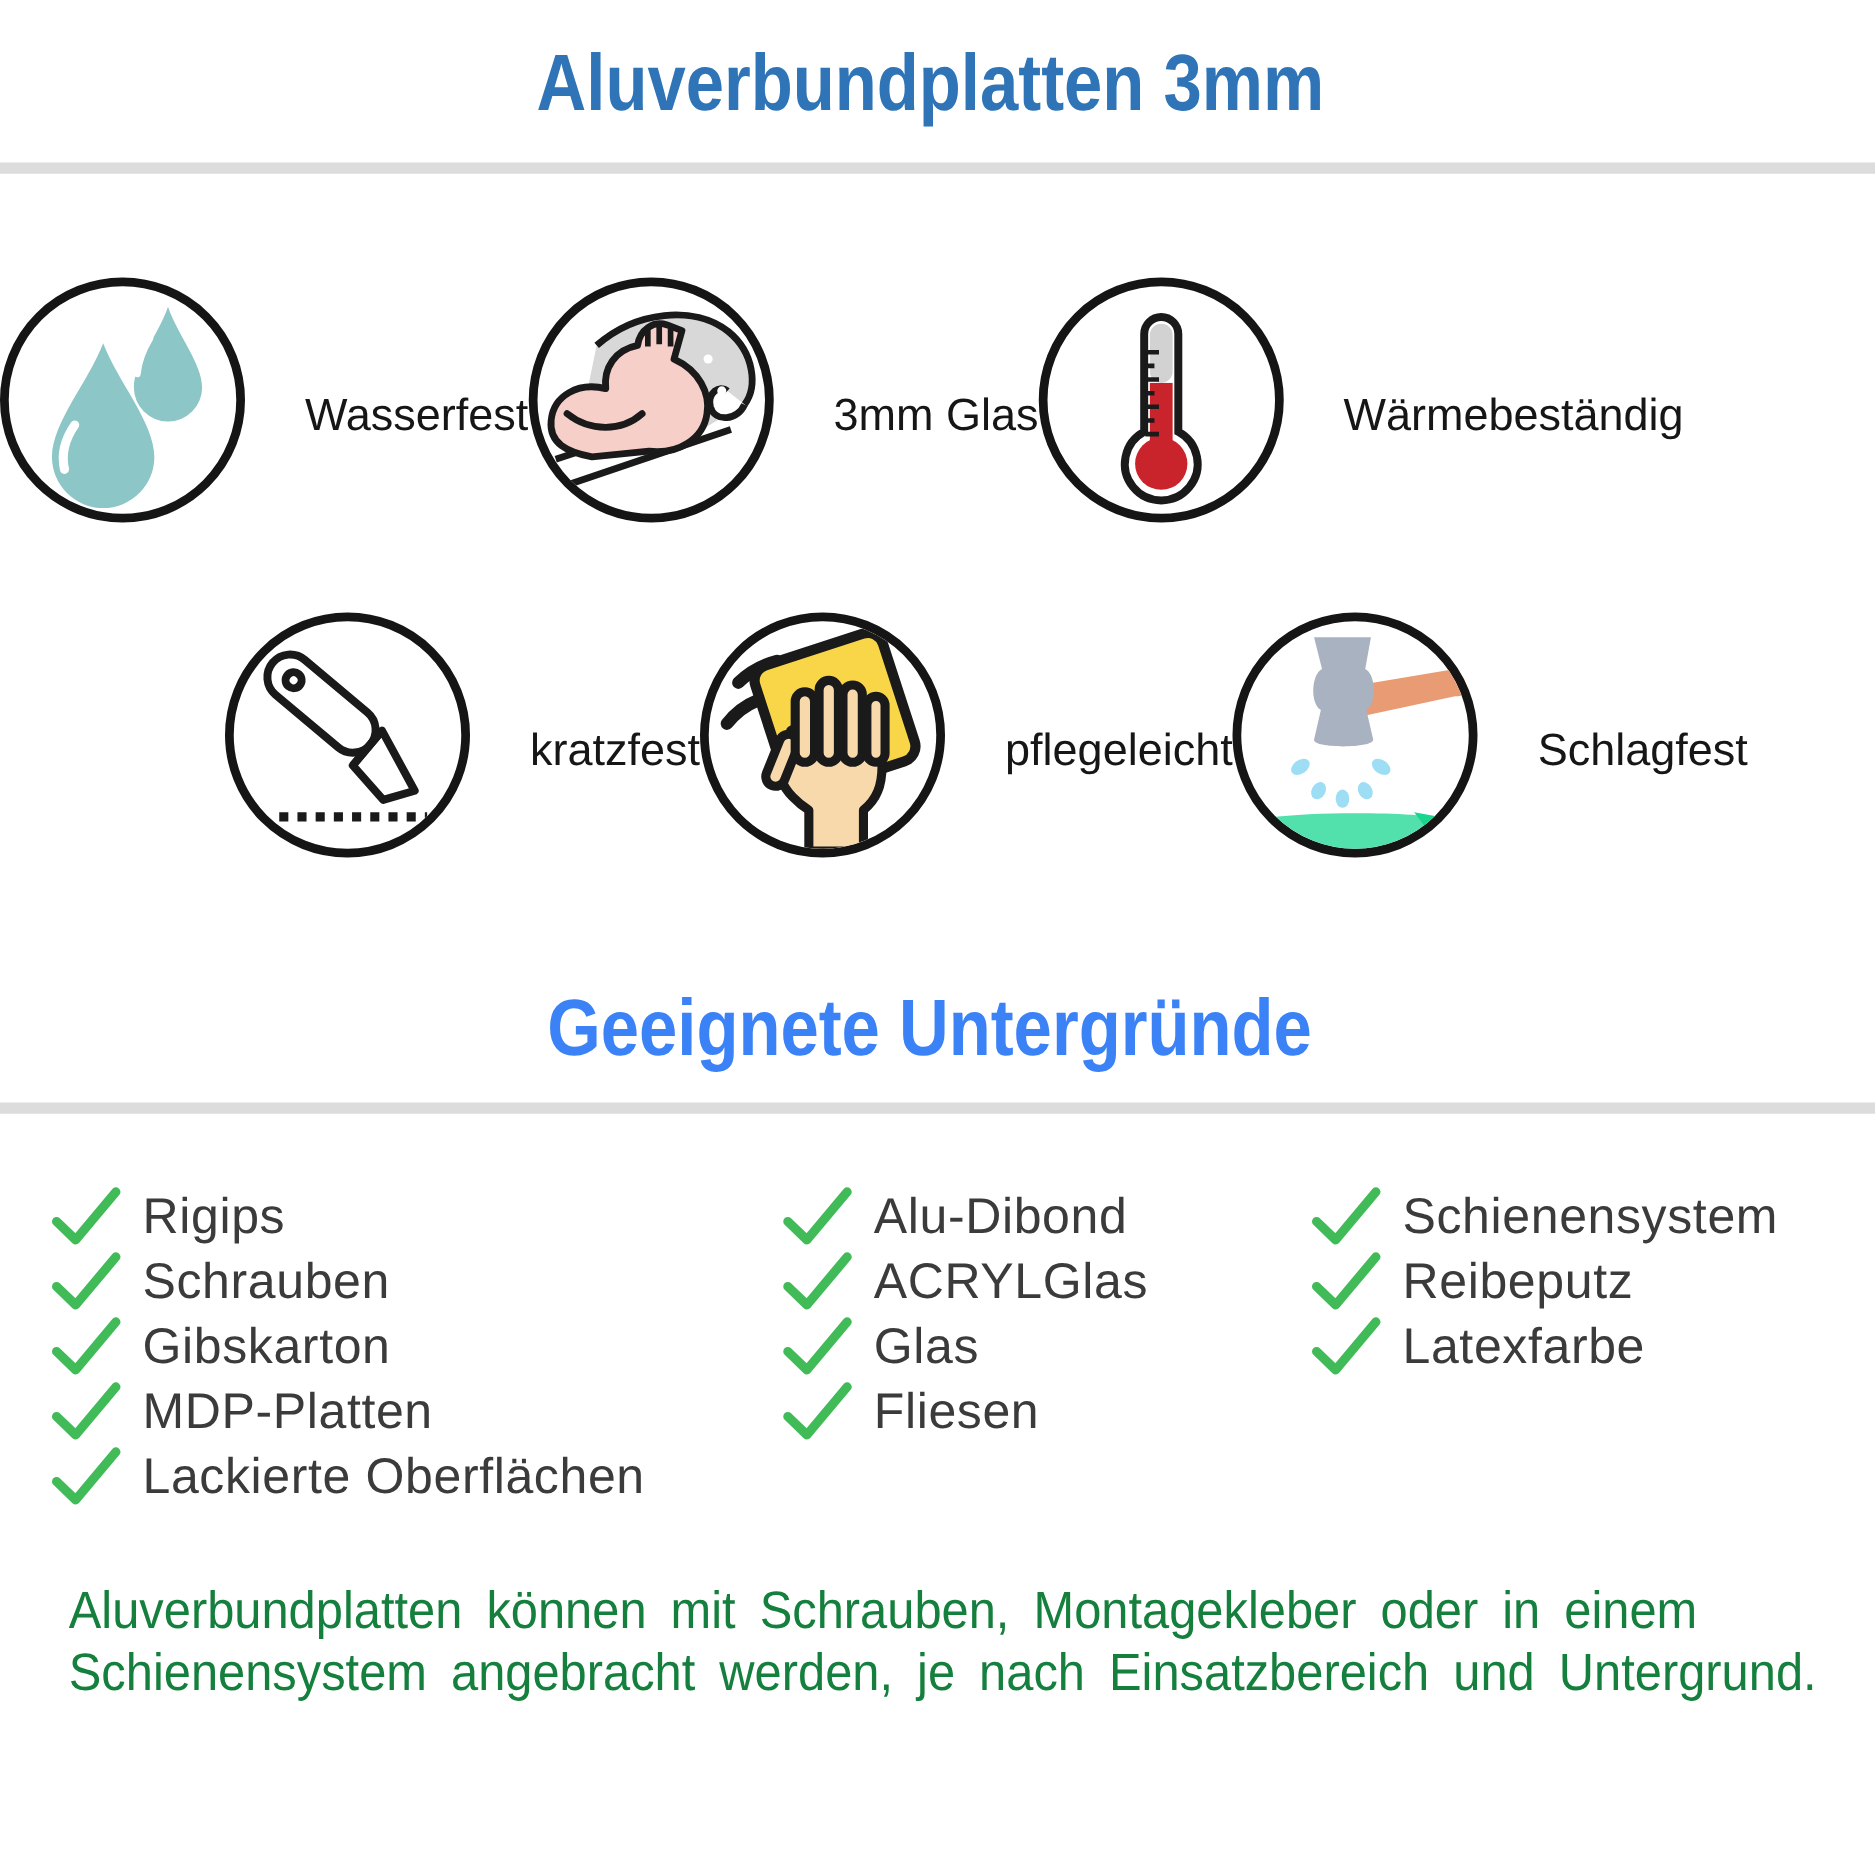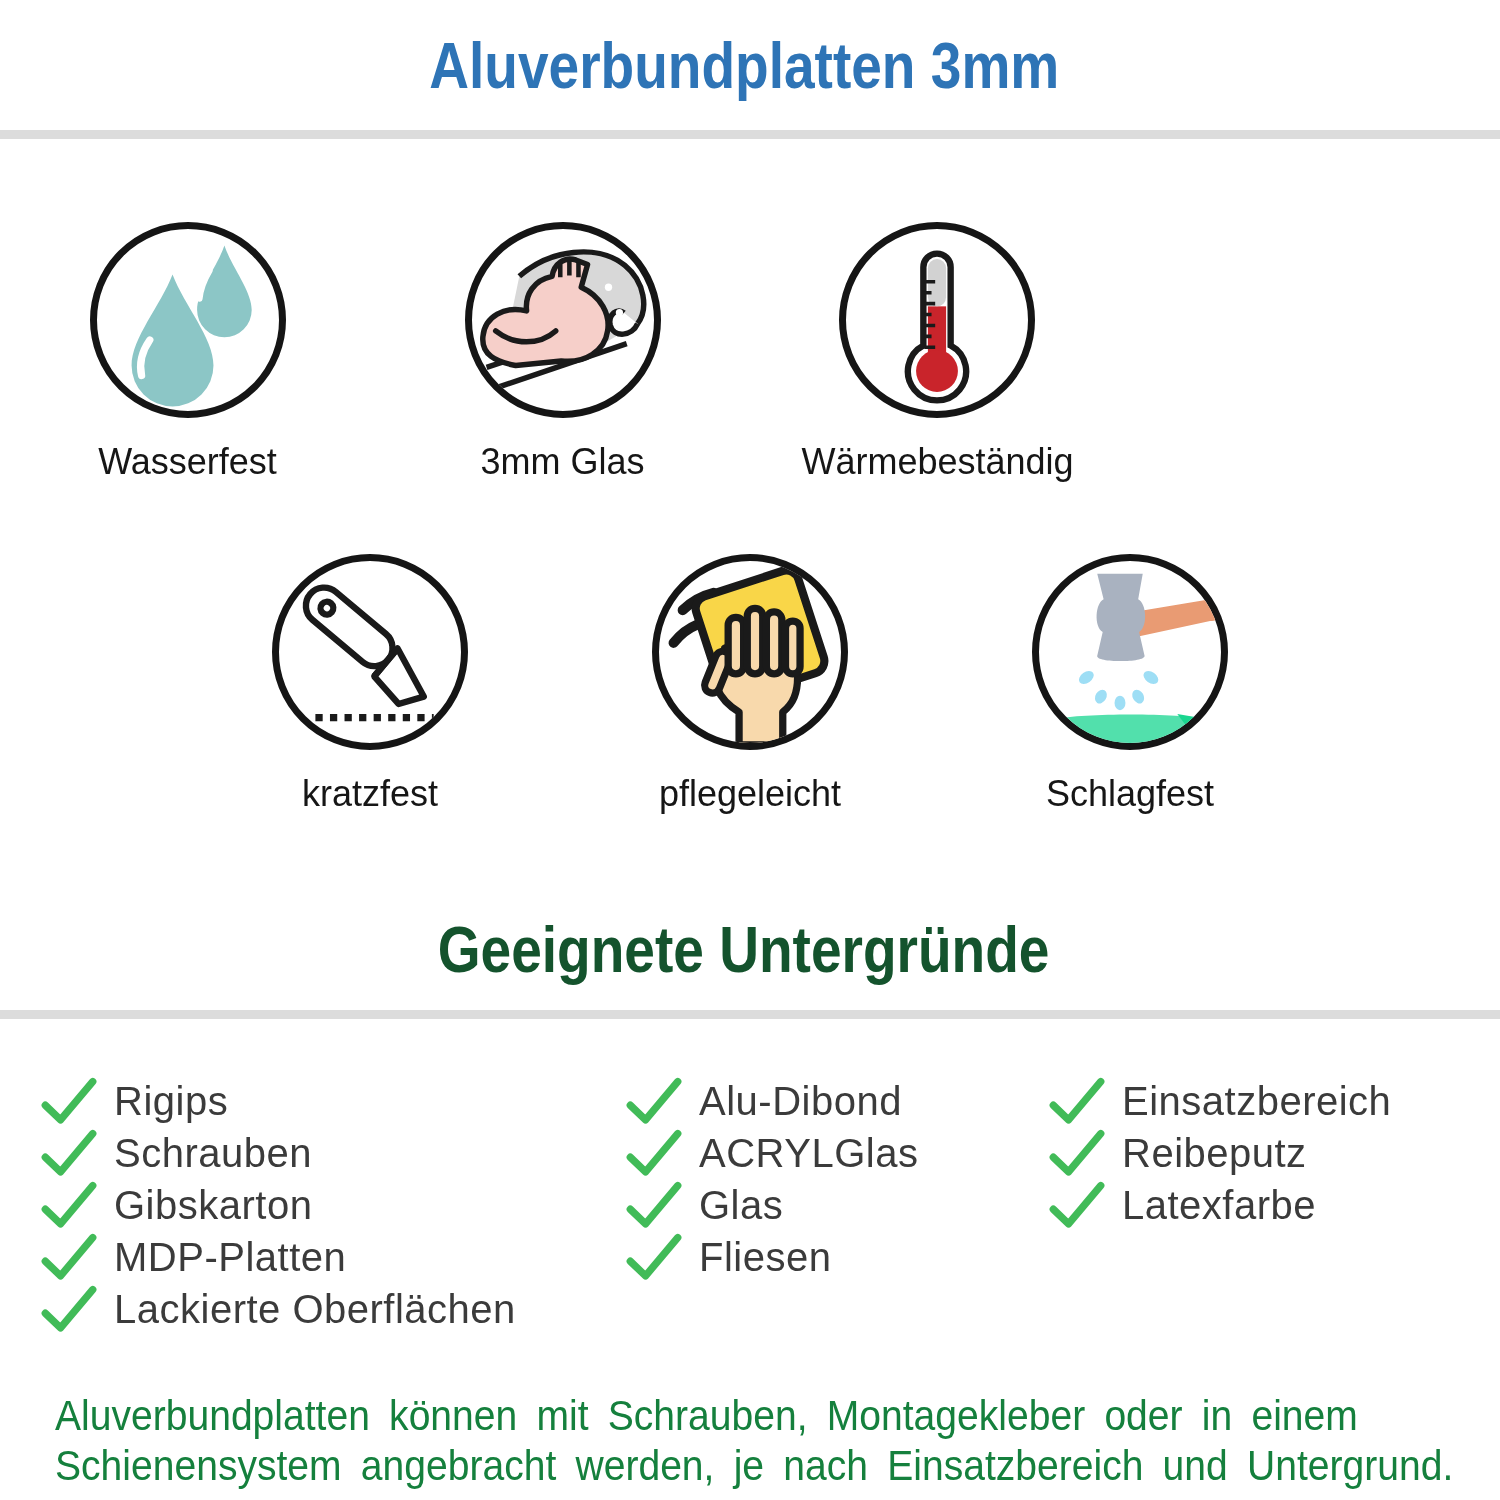--- a/index.html
+++ b/index.html
@@ -6,28 +6,28 @@
   body{
     width:1500px;height:1500px;position:relative;overflow:hidden;
     font-family:"Liberation Sans", sans-serif;
   }
   .sec-title{
     margin:30px 12px 0 0;text-align:center;font-size:64px;line-height:72px;
     font-weight:bold;letter-spacing:0;
   }
   .sec-title .squeeze{display:inline-block;transform:scaleX(0.86);transform-origin:center;}
   .t-dark{color:#2e74b6;}
-  .t-light{color:#14532d;margin-top:100px;}
+  .t-light{color:#3b82f6;margin-top:100px;}
   .bar{width:100%;height:9px;background:#dcdcdc;}
   .bar1{margin-top:28px;}
   .bar2{margin-top:24px;}
   .features-row{display:grid;justify-items:center;}
   .row1{margin-top:83px;grid-template-columns:repeat(4,1fr);width:100%;}
   .row2{margin-top:72px;grid-template-columns:repeat(3,1fr);width:1140px;margin-left:auto;margin-right:auto;}
-  .feature{display:flex;flex-direction:column;align-items:center;}
+  .feature{display:flex;align-items:center;gap:48px;}
   .circle{
     width:196px;height:196px;box-sizing:border-box;border:7px solid #151515;
     border-radius:50%;background:#fff;overflow:hidden;display:flex;
     align-items:center;justify-content:center;
   }
   .circle svg{width:184px;height:184px;display:block;}
   .feature-label{margin-top:24px;font-size:36px;line-height:40px;color:#161616;white-space:nowrap;}
   .substrates{
     margin-top:56px;padding-left:40px;display:grid;
     grid-template-columns:585px 423px auto;align-items:start;
@@ -212,21 +212,21 @@
         </svg>
         <span class="sub-label">Fliesen</span>
       </div>
   </div>
 
   <div class="sub-col">
     <div class="sub-item">
         <svg class="check" viewBox="0 0 100 85">
           <path d="M8 50 L35 76 L92 8" stroke="#41bb58" stroke-width="13" fill="none" stroke-linecap="round" stroke-linejoin="round"></path>
         </svg>
-        <span class="sub-label">Einsatzbereich</span>
+        <span class="sub-label">Schienensystem</span>
       </div>
     <div class="sub-item">
         <svg class="check" viewBox="0 0 100 85">
           <path d="M8 50 L35 76 L92 8" stroke="#41bb58" stroke-width="13" fill="none" stroke-linecap="round" stroke-linejoin="round"></path>
         </svg>
         <span class="sub-label">Reibeputz</span>
       </div>
     <div class="sub-item">
         <svg class="check" viewBox="0 0 100 85">
           <path d="M8 50 L35 76 L92 8" stroke="#41bb58" stroke-width="13" fill="none" stroke-linecap="round" stroke-linejoin="round"></path>

